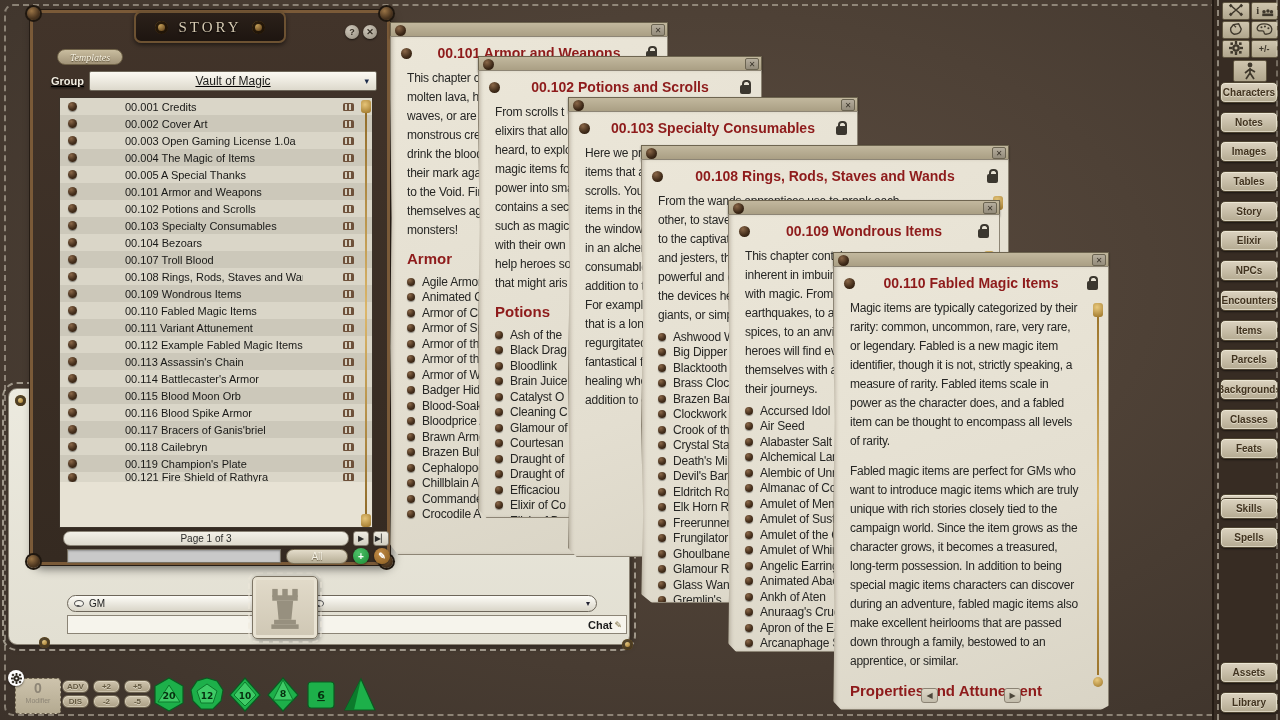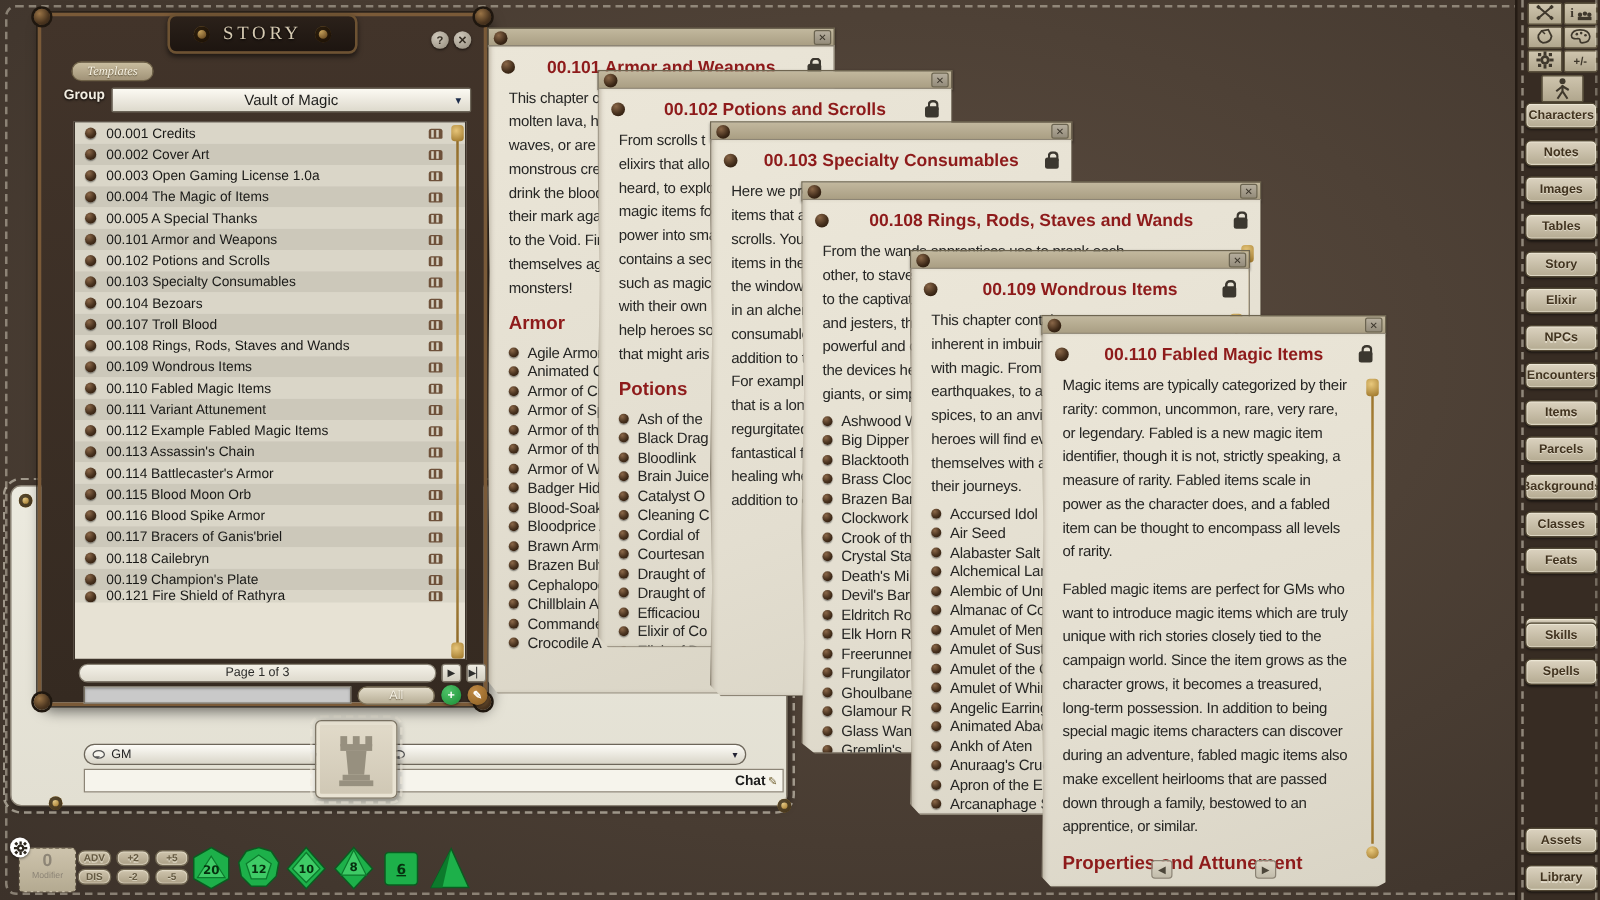--- a/index.html
+++ b/index.html
@@ -42,27 +42,27 @@
     background:radial-gradient(circle at 35% 30%, #9a7446, #4b3category 60%, #3a2a1a); background:radial-gradient(circle at 35% 30%, #9a7446, #4b351f 60%, #2e2013); box-shadow:0 0 0 2px #1f170f; }
   .plaque { position:absolute; left:50%; transform:translateX(-50%); top:-2px; width:152px; height:32px; background:linear-gradient(#2b211a,#1d1510);
     border:2px solid #6d5232; border-radius:7px; display:flex; align-items:center; justify-content:center; gap:10px; box-shadow:0 2px 4px rgba(0,0,0,.5); }
   .plaque .grommet { width:13px; height:13px; border-radius:50%; background:radial-gradient(circle at 35% 30%, #c8a35c, #6d4d22 55%, #241708); box-shadow:inset 0 0 0 3px rgba(25,16,6,.9); }
   .plaque .ttl { font-family:"Liberation Serif", serif; font-size:15px; letter-spacing:3px; color:#d6cab2; text-shadow:0 1px 2px #000; }
   .frame-circ { position:absolute; top:12px; width:14px; height:14px; border-radius:50%; background:radial-gradient(circle at 35% 30%, #cfc8bb, #938b7c);
     color:#332c22; font-size:9px; font-weight:bold; display:flex; align-items:center; justify-content:center; box-shadow:0 1px 2px rgba(0,0,0,.6); }
   .tpl-btn { position:absolute; left:24px; top:36px; width:66px; height:16px; border-radius:8px;
     background:linear-gradient(#c9bd9f,#a1937 double); background:linear-gradient(#c9bd9f,#a19378); border:1px solid #6f6248;
     color:#f7f2e2; font-family:Liberation Serif, serif; font-style:italic; font-size:10px; display:flex; align-items:center; justify-content:center; text-shadow:0 1px 1px #564a33; }
-  .group-row { position:absolute; left:18px; top:57px; width:326px; height:21px; display:flex; align-items:flex-start; }
+  .group-row { position:absolute; left:18px; top:57px; width:326px; height:21px; display:flex; align-items:center;text-decoration:underline; }
   .group-lbl { color:#f3eee2; font-size:11px; font-weight:bold; text-shadow:0 1px 2px #000; width:38px; }
   .group-sel { flex:1; height:20px; background:linear-gradient(#fcfaf3,#ddd9cc); border:1px solid #6e675a; border-radius:2px;
     display:flex; align-items:center; justify-content:center; position:relative; font-size:12px; color:#1d1d1b; }
   .group-sel .chev { position:absolute; right:7px; font-size:9px; color:#1b2b4a; }
   .story-list { position:absolute; left:26px; top:84px; width:314px; height:431px; background:#e7e2d4; border:1px solid #3c332a; overflow:hidden; }
-  .slist-row { height:17px; display:flex; align-items:center; padding:0 18px 0 8px; position:relative; }
+  .slist-row { height:17px; display:flex; align-items:center; padding:0 18px 0 8px; position:relative;gap:40px; }
   .slist-row:nth-child(odd) { background:#dad6c8; }
   .slist-row:nth-child(even) { background:#ccc8ba; }
   .slist-row.partial { height:10px; overflow:hidden;justify-content:flex-end; }
   .bullet { width:9px; height:9px; border-radius:50%; flex:none; margin-right:8px;
     background:radial-gradient(circle at 35% 28%, #8a6748, #46301d 55%, #241408); box-shadow:0 1px 1px rgba(0,0,0,.4); }
   .slist-row .txt { font-size:11px; color:#191917; white-space:nowrap; overflow:hidden; flex:1; }
   .book-ic { width:11px; height:8px; background:#6e513a; border-radius:2px 2px 1px 1px; position:relative; flex:none; }
   .book-ic::before { content:""; position:absolute; left:2px; top:1px; width:2px; height:6px; background:#d8d2c2; }
   .book-ic::after { content:""; position:absolute; left:6px; top:1px; width:2px; height:6px; background:#d8d2c2; }
   .list-rod { position:absolute; right:5px; top:6px; bottom:8px; width:2px; background:linear-gradient(#8f6a28,#dcb76b,#8f6a28); }
@@ -483,21 +483,21 @@
             <div class="wrow">
               <span class="bullet"></span>
               <span class="itxt">Catalyst O</span>
             </div>
             <div class="wrow">
               <span class="bullet"></span>
               <span class="itxt">Cleaning C</span>
             </div>
             <div class="wrow">
               <span class="bullet"></span>
-              <span class="itxt">Cordial of</span>
+              <span class="itxt">Glamour of</span>
             </div>
             <div class="wrow">
               <span class="bullet"></span>
               <span class="itxt">Courtesan</span>
             </div>
             <div class="wrow">
               <span class="bullet"></span>
               <span class="itxt">Draught of</span>
             </div>
             <div class="wrow">

